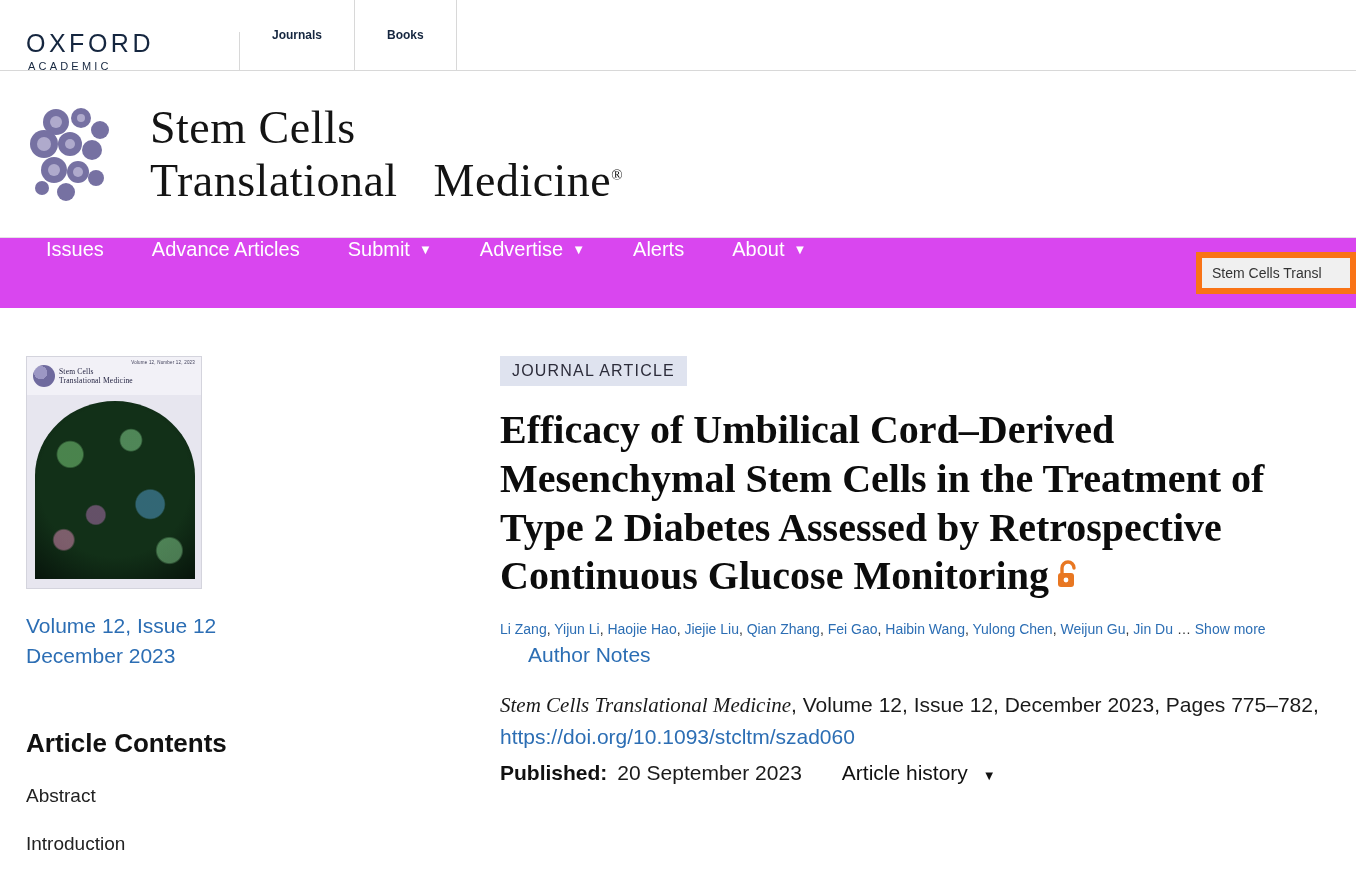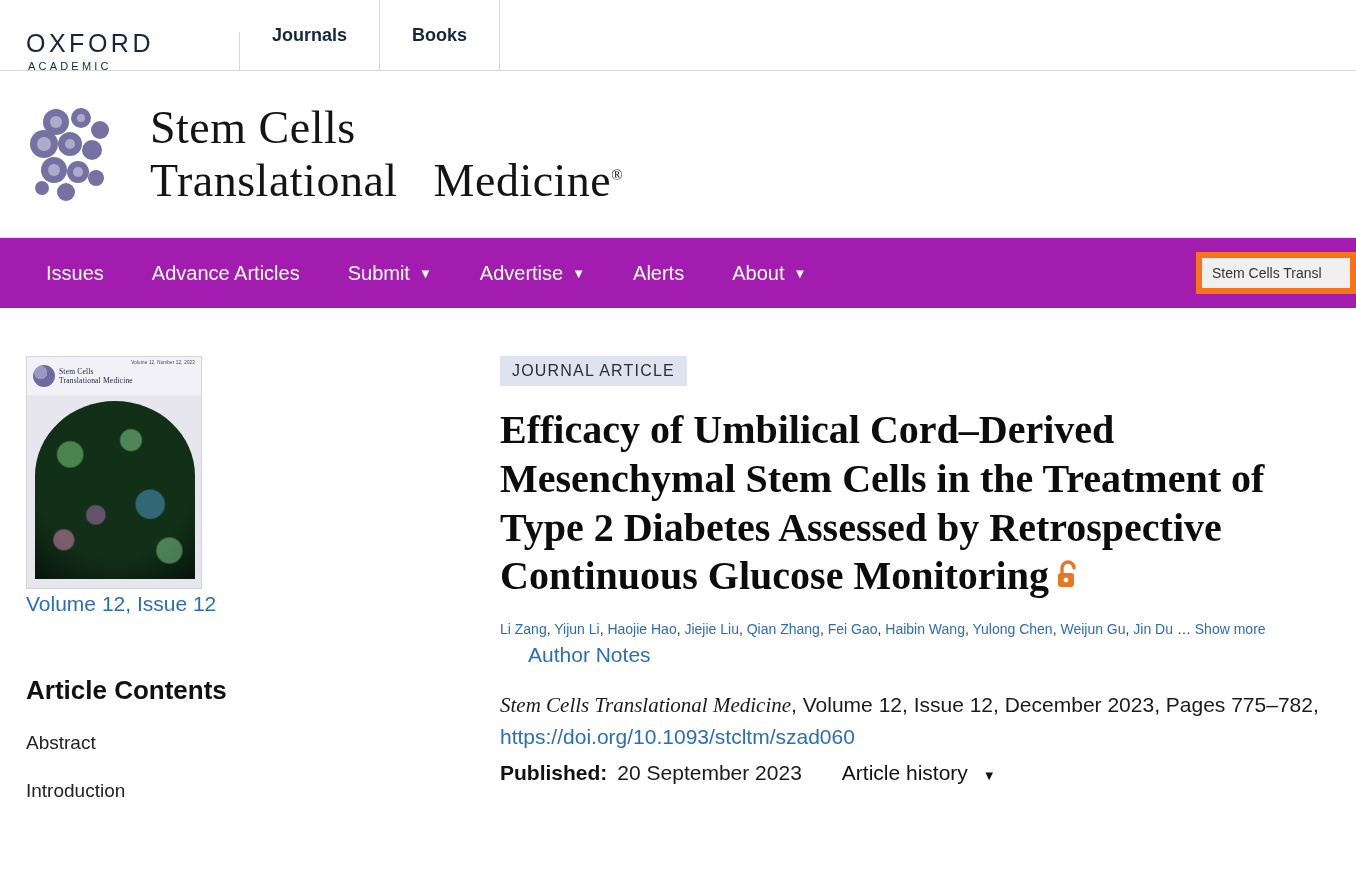--- a/index.html
+++ b/index.html
@@ -41,21 +41,21 @@
     letter-spacing: 3.2px;
     color: #15263f;
     margin-top: 4px;
     margin-left: 2px;
   }
   .topnav-item {
     display: flex;
     align-items: center;
     padding: 0 32px;
     border-right: 1px solid #d8d8d8;
-    font-size: 18px;
+    font-size: 12px;
     font-weight: bold;
     color: #15263f;
     cursor: pointer;
   }
 
   
   .masthead {
     height: 167px;
     border-bottom: 1px solid #e3e3e3;
     display: flex;
@@ -80,23 +80,23 @@
     color: #141414;
     white-space: nowrap;
   }
   .mt-line1 { font-size: 46px; letter-spacing: 0.5px; }
   .mt-line2 { font-size: 46px; letter-spacing: 0.5px; margin-top: 8px; }
   .reg-mark { font-size: 15px; vertical-align: super; }
 
   
   .mainnav {
     height: 70px;
-    background: #a21caf;
-    display: flex;
-    align-items: center;
+    background: #d946ef;
+    display: flex;
+    align-items: flex-start;
     padding-left: 22px;
     position: relative;
   }
   .nav-item {
     color: #fff;
     font-size: 20px;
     padding: 0 24px;
     cursor: pointer;
     display: flex;
     align-items: center;
@@ -177,20 +177,21 @@
     background:
       radial-gradient(circle at 22% 30%, rgba(120,200,120,0.55) 0 7%, rgba(0,0,0,0) 8%),
       radial-gradient(circle at 60% 22%, rgba(140,220,150,0.5) 0 6%, rgba(0,0,0,0) 7%),
       radial-gradient(circle at 72% 58%, rgba(90,170,230,0.45) 0 9%, rgba(0,0,0,0) 10%),
       radial-gradient(circle at 38% 64%, rgba(200,120,200,0.45) 0 6%, rgba(0,0,0,0) 7%),
       radial-gradient(circle at 18% 78%, rgba(230,140,190,0.5) 0 5%, rgba(0,0,0,0) 6%),
       radial-gradient(circle at 84% 84%, rgba(150,230,160,0.45) 0 6%, rgba(0,0,0,0) 7%),
       radial-gradient(circle at 50% 45%, #123018 0 60%, #07140b 100%);
   }
   .issue-link {
+    margin-top: 22px;
     font-size: 21px;
     color: #2c6eb4;
     line-height: 1.45;
     cursor: pointer;
   }
   .issue-link div { display: block; }
   .article-contents-h {
     margin-top: 56px;
     font-size: 26px;
     font-weight: bold;
@@ -355,20 +356,21 @@
         <div class="cover-title">
           <div>Stem Cells</div>
           <div>Translational Medicine</div>
         </div>
       </div>
       <div class="cover-img"></div>
     </div>
 
     <div class="issue-link">
       <div>Volume 12, Issue 12</div>
+      <div>December 2023</div>
     </div>
 
     <div class="article-contents-h">Article Contents</div>
     <div class="toc-item">Abstract</div>
     <div class="toc-item">Introduction</div>
   </div>
 
   <div class="right-col">
     <div class="type-badge">JOURNAL ARTICLE</div>
 

